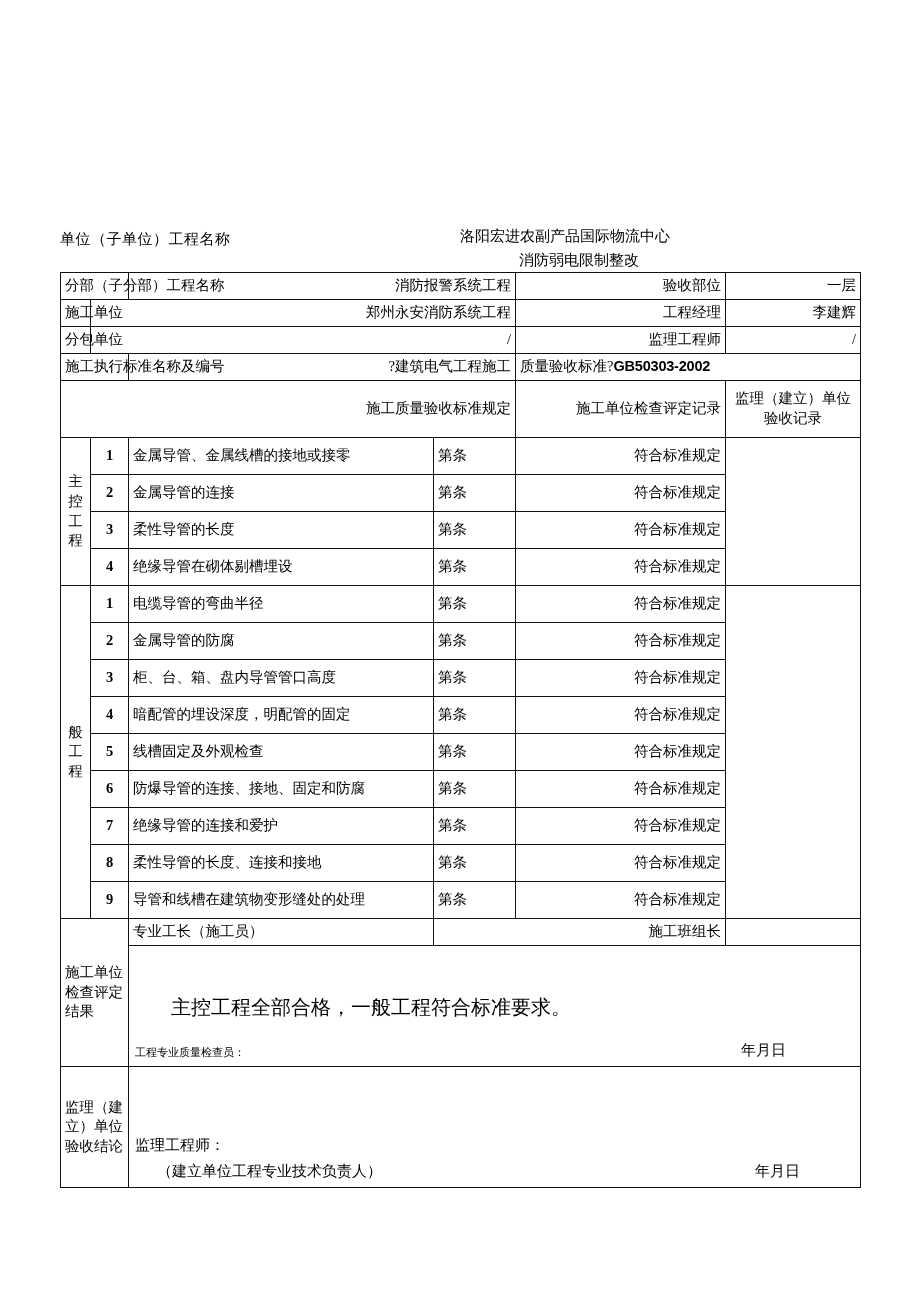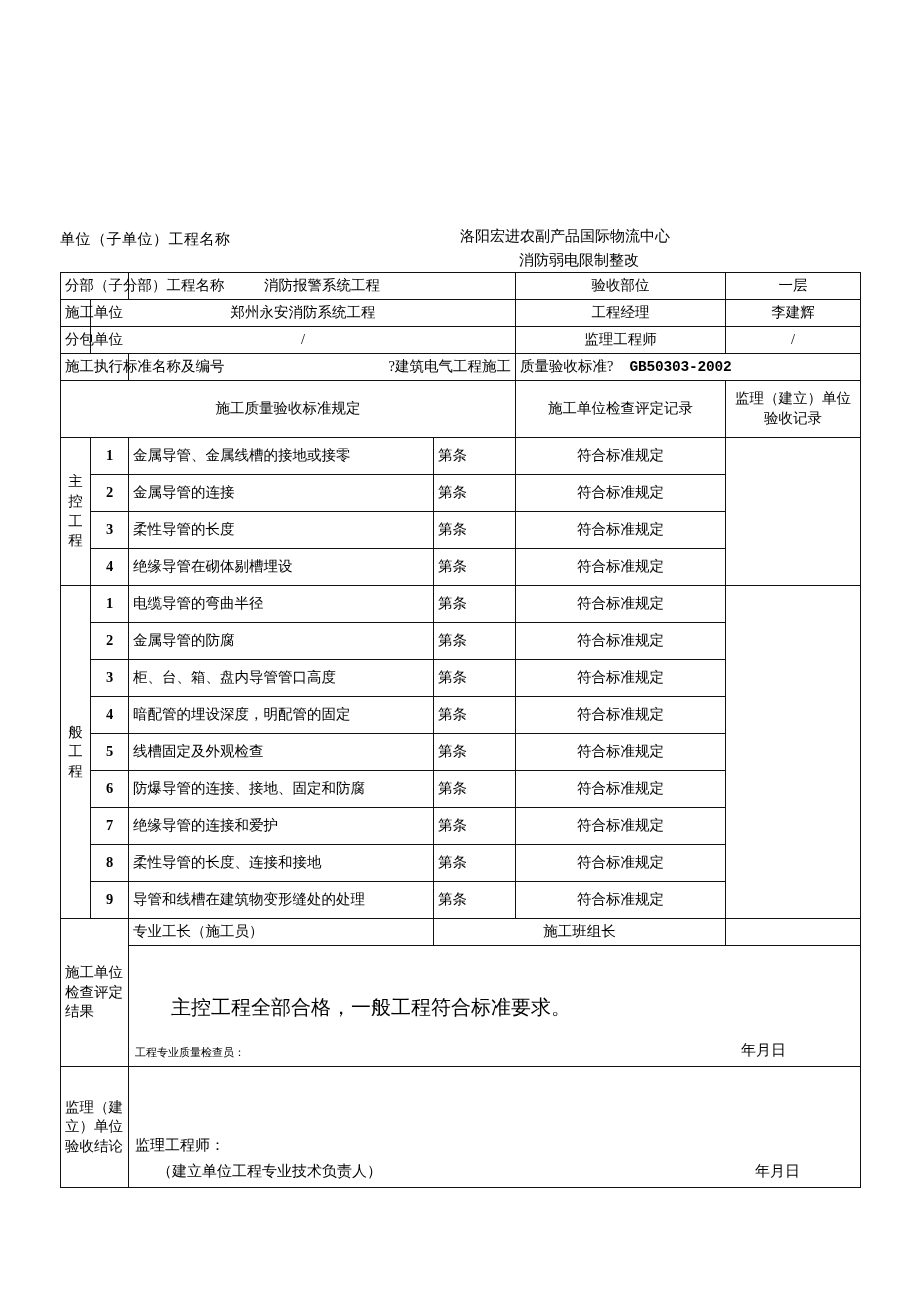--- a/index.html
+++ b/index.html
@@ -33,21 +33,21 @@
     table-layout:fixed;
   }
   table.form td{
     border:1px solid #111;
     font-size:14.5px;
     padding:0 4px;
     vertical-align:middle;
     line-height:1.35;
     word-break:break-all;
   }
-  .c{text-align:center;}
+  .c{text-align:right;}
   .l{text-align:left;margin-top:44px;}
   .nowrap{white-space:nowrap;}
   .num{
     text-align:center;font-weight:bold;font-size:14px;
     font-family:"Liberation Serif",serif;
   }
   .vlabel{
     text-align:center;font-size:14.5px;line-height:20px;
     padding:0 2px;
   }
@@ -59,22 +59,22 @@
   .std-cell{position:relative;padding:0;}
   .std-left{
     position:absolute;right:4px;top:50%;transform:translateY(-50%);
     white-space:nowrap;font-size:14.5px;
   }
   .std-right{
     position:absolute;left:4px;top:50%;transform:translateY(-50%);
     white-space:nowrap;font-size:14.5px;
   }
   .std-right b{
-    font-family:Liberation Mono, monospace;
-    font-size:14.5px;letter-spacing:-.2px;margin-left:16px;
+    font-family:Liberation Sans, sans-serif;
+    font-size:14.5px;letter-spacing:-.2px;
   }
 
   
   .res-label{text-align:left;font-size:15px;}
   .res-body{position:relative;padding:0;height:120px;vertical-align:top;}
   .res-text{
     position:absolute;left:28px;top:48px;font-size:20px;white-space:nowrap;margin-left:14px;
   }
   .res-sign{
     position:absolute;left:6px;bottom:6px;font-size:11px;white-space:nowrap;

